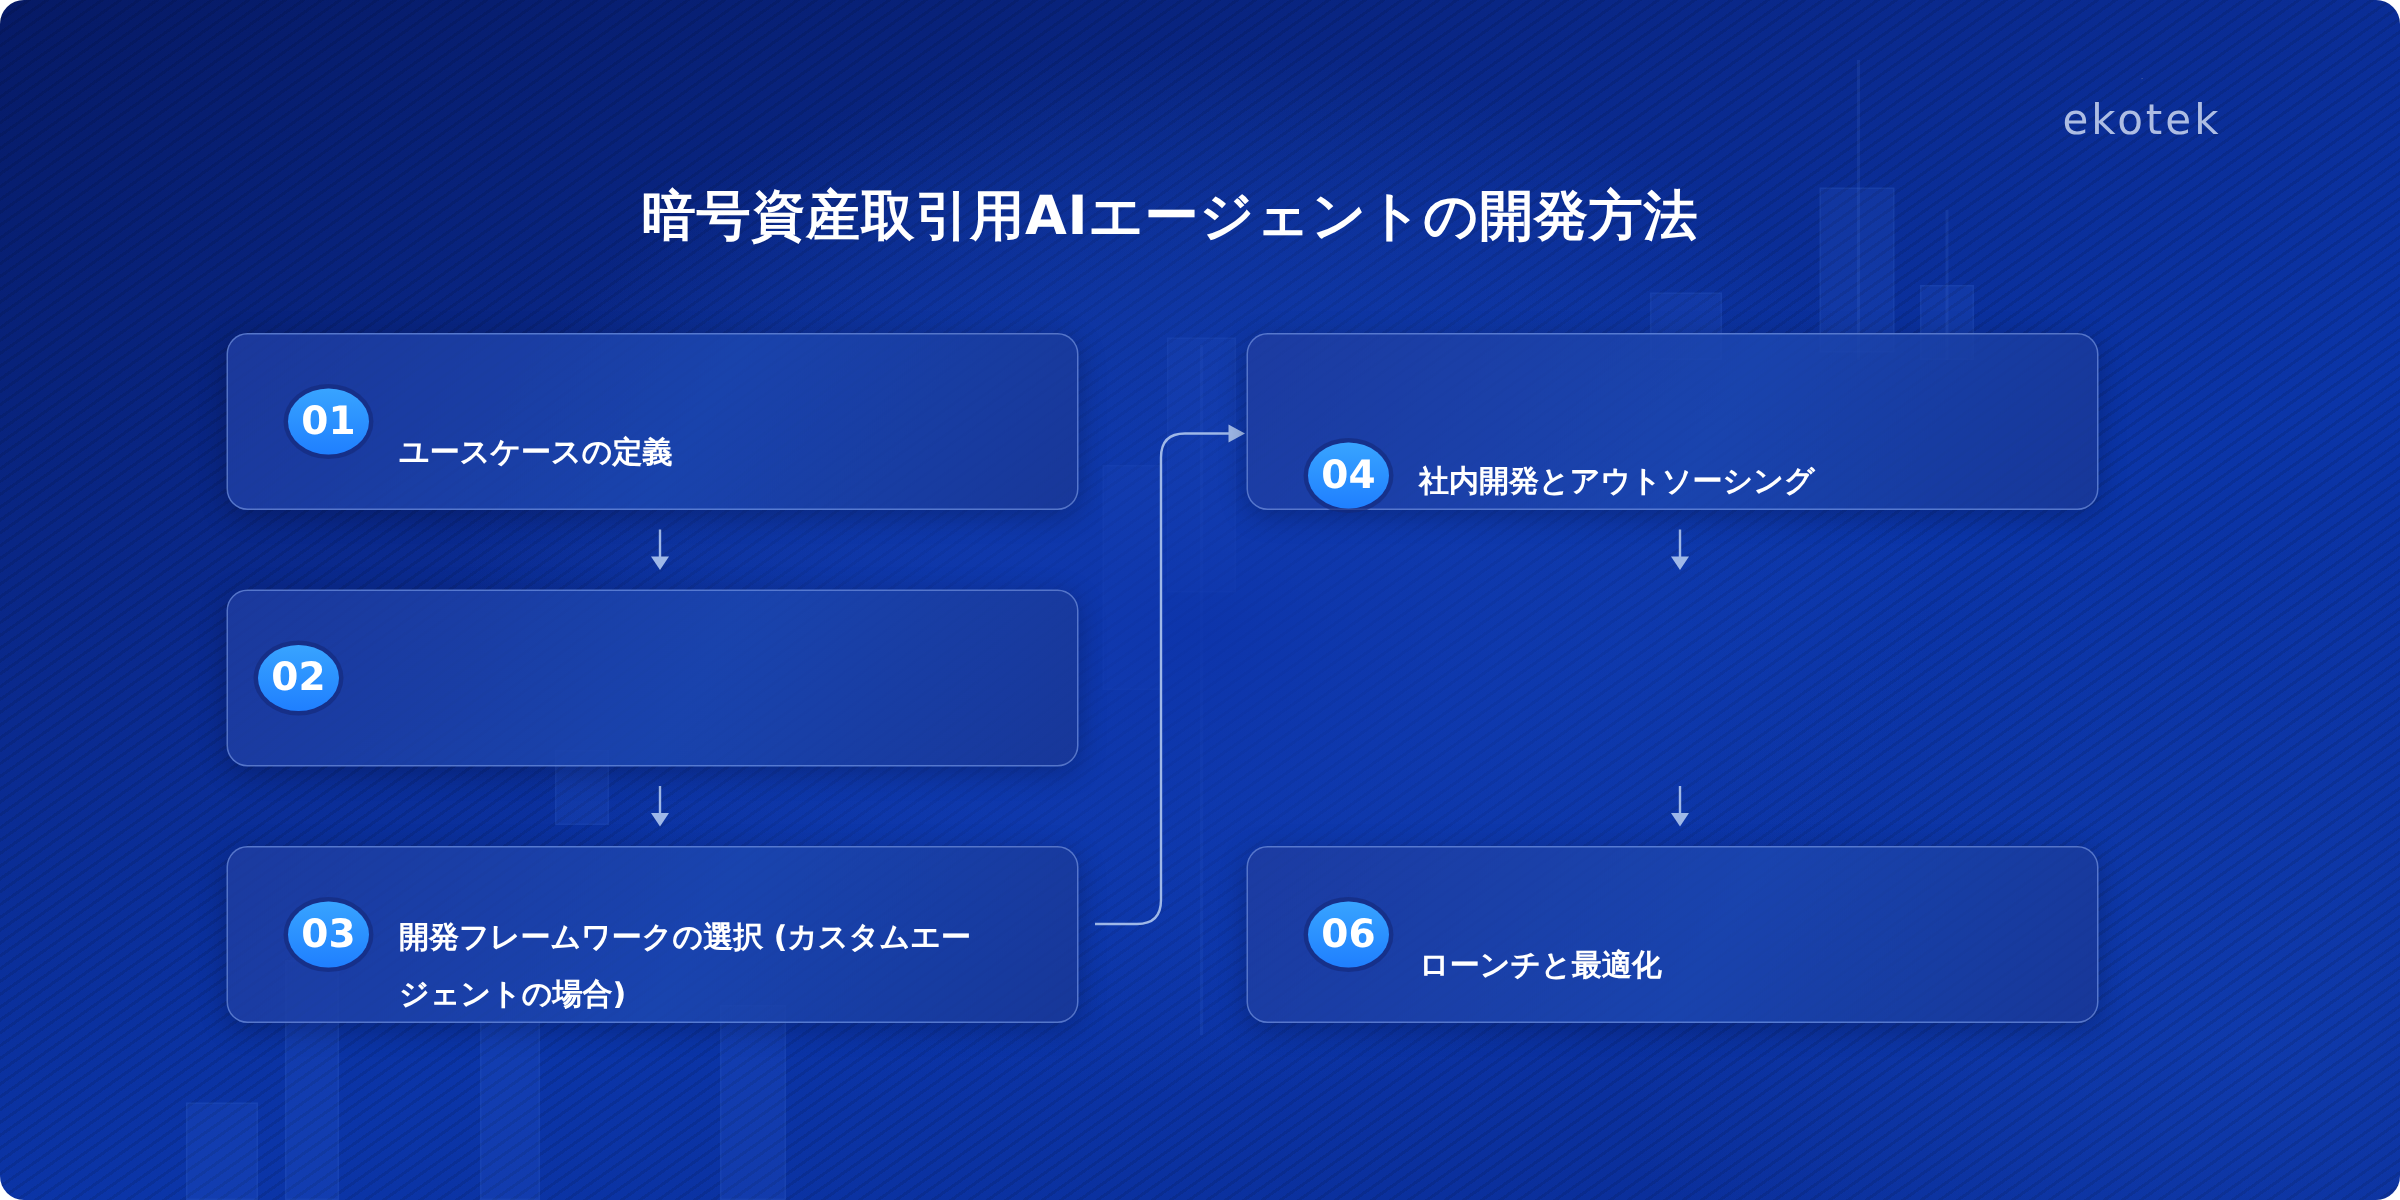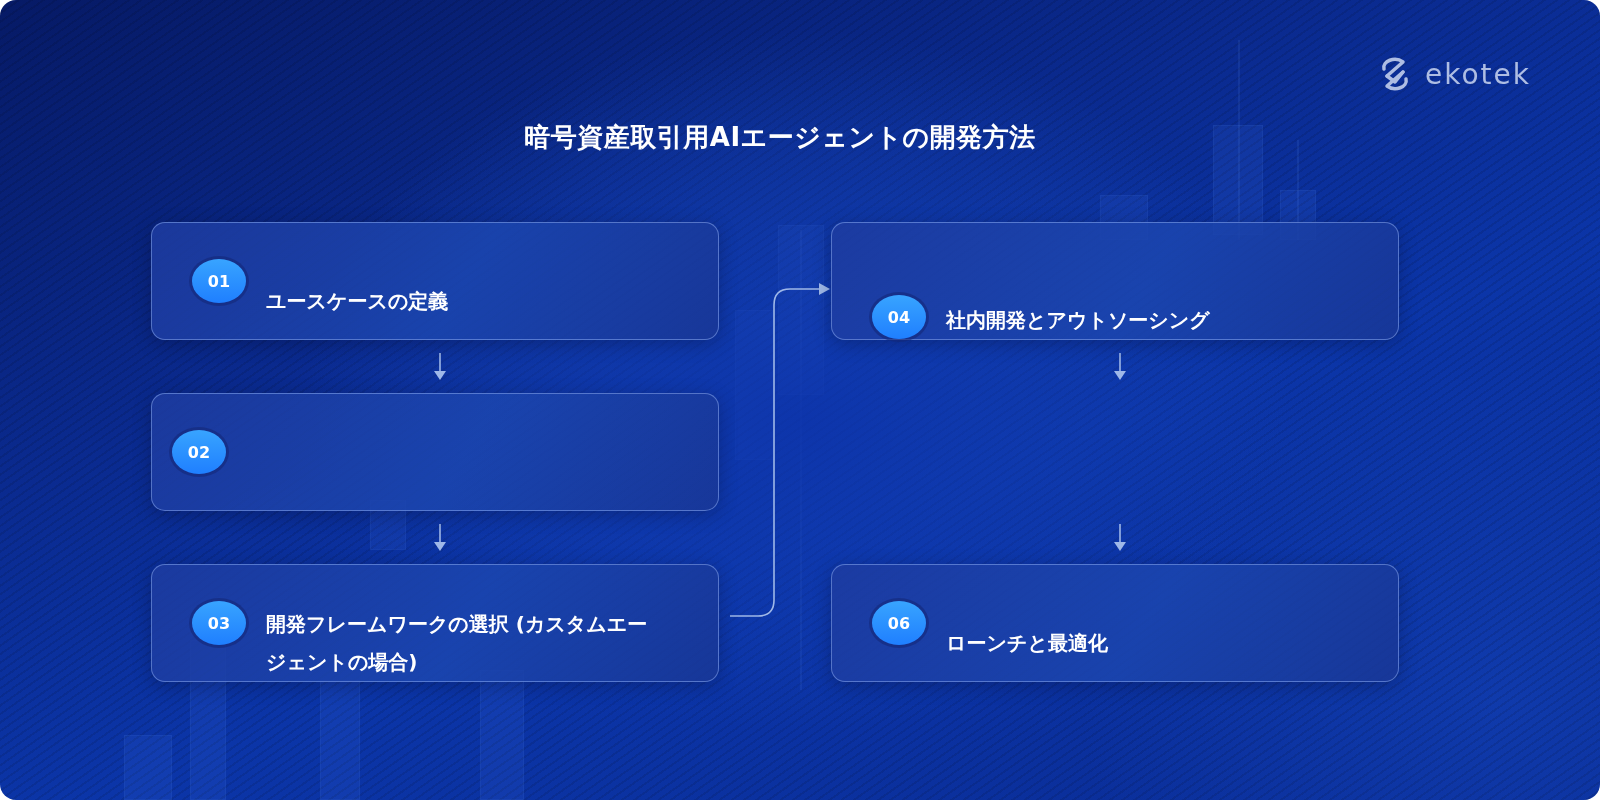--- a/index.html
+++ b/index.html
@@ -21,43 +21,43 @@
     }
     .fade-center {
       position: absolute; inset: 0;
       background: radial-gradient(ellipse 520px 360px at 800px 420px, rgba(12,50,170,0.85), rgba(12,50,170,0) 100%);
     }
     .candle { position: absolute; background: rgba(90,140,255,0.10); border: 1px solid rgba(120,170,255,0.07); }
     .wick { position: absolute; width: 2px; background: rgba(120,170,255,0.10); }
 
     .logo {
       position: absolute; left: 1375px; top: 52px; height: 44px;
-      display: flex; align-items: center; gap: 10px; color: #a9b8e0;
+      display: flex; align-items: center; gap: 10px; color: #a9b8e0; flex-direction: column;
     }
     .logo-text { font-family: "DejaVu Sans", sans-serif; font-size: 28px; letter-spacing: 2px; font-weight: 400; color: #aebde3; }
 
     .title {
       position: absolute; left: 0; top: 120px; width: 1560px; text-align: center;
-      color: #ffffff; font-size: 26px; font-weight: 700; letter-spacing: 0.5px;
+      color: #ffffff; font-size: 36px; font-weight: 700; letter-spacing: 0.5px;
     }
 
     .card {
       position: absolute; width: 568px; height: 118px;
       border-radius: 14px;
       border: 1px solid rgba(160,190,255,0.45);
       background: linear-gradient(120deg, rgba(30,60,160,0.85) 0%, rgba(28,70,175,0.85) 55%, rgba(25,55,150,0.85) 100%);
       box-shadow: 0 4px 18px rgba(0,0,20,0.25);
       display: flex; align-items: center;
       padding-left: 40px;
     }
     .badge {
       width: 54px; height: 44px; border-radius: 50%;
       background: linear-gradient(180deg, #38a4ff 0%, #1f7fff 100%);
       box-shadow: 0 0 0 3px rgba(20,40,120,0.6);
-      color: #ffffff; font-size: 16px; font-weight: 700;
+      color: #ffffff; font-size: 26px; font-weight: 700;
       display: flex; align-items: center; justify-content: center;
       flex: 0 0 54px;
     }
     .card-label {
       margin-left: 20px; color: #ffffff; font-size: 20px; font-weight: 700; line-height: 38px;
       max-width: 420px;
       margin-top: 39px;
     }
     .connector { position: absolute; left: 0; top: 0; }
   </style>

